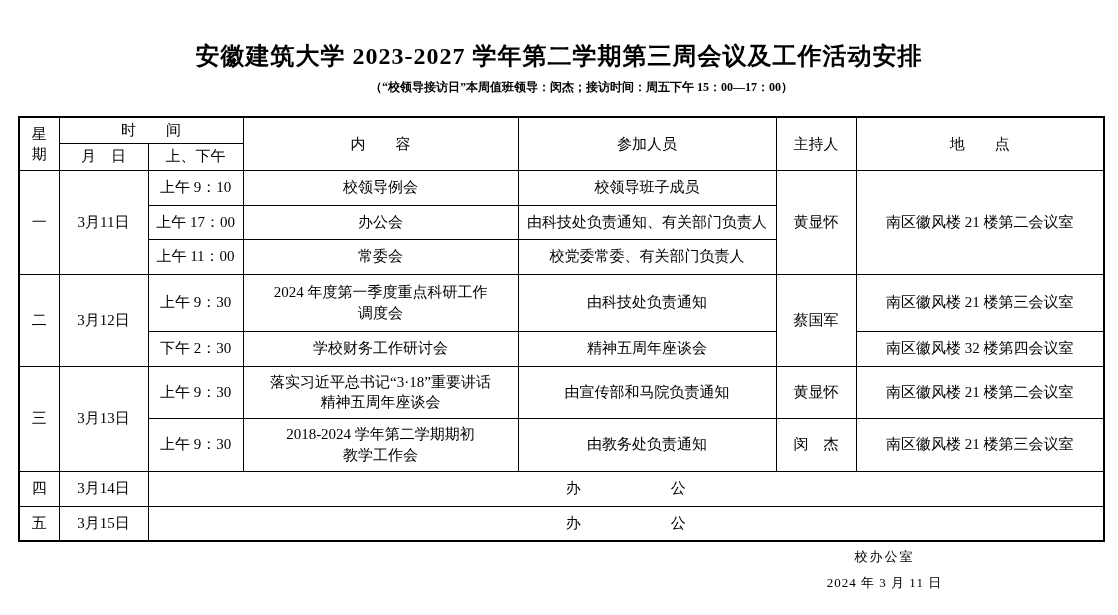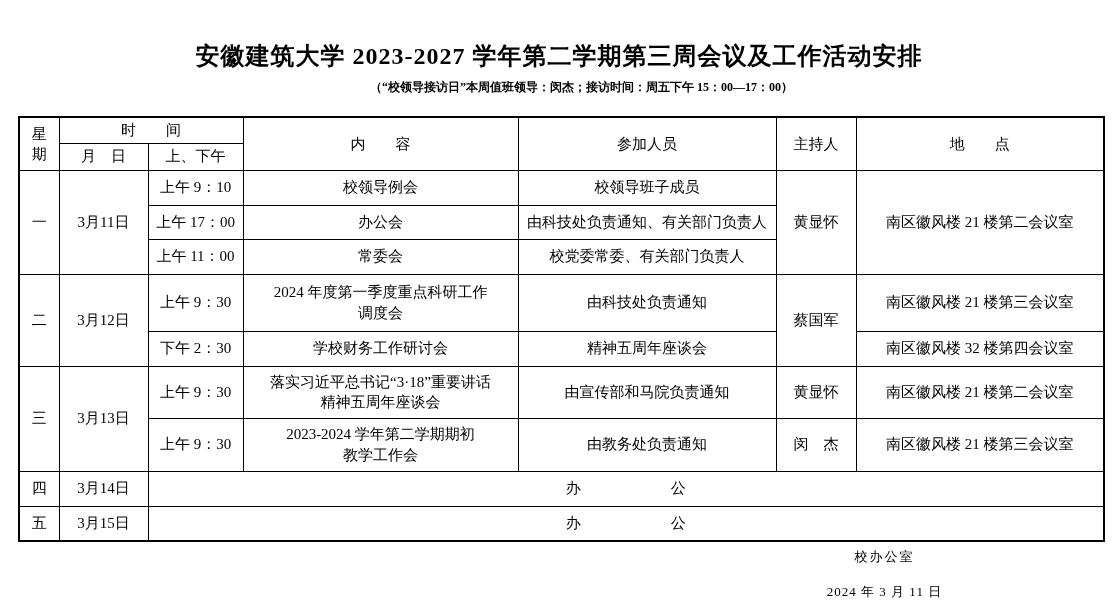--- a/index.html
+++ b/index.html
@@ -50,21 +50,21 @@
     overflow: hidden;
   }
   .footer-block {
     position: absolute;
     left: 772px; top: 548px;
     width: 225px;
     text-align: center;
     font-size: 13px;
   }
   .footer-dept { letter-spacing: 2px; }
-  .footer-date { margin-top: 17px; letter-spacing: 1px; font-family: Liberation Serif, serif; }
+  .footer-date { margin-top: 8px; letter-spacing: 1px; font-family: Liberation Serif, serif; }
 </style>
 </head>
 <body>
 
 <div class="doc-title">安徽建筑大学 2023-2027 学年第二学期第三周会议及工作活动安排</div>
 <div class="doc-subtitle">（“校领导接访日”本周值班领导：闵杰；接访时间：周五下午 15：00—17：00）</div>
 
 <table class="schedule">
   <colgroup>
     <col style="width:40px">
@@ -133,21 +133,21 @@
     <td rowspan="2">3月13日</td>
     <td>上午 9：30</td>
     <td>落实习近平总书记“3·18”重要讲话
 精神五周年座谈会</td>
     <td>由宣传部和马院负责通知</td>
     <td>黄显怀</td>
     <td>南区徽风楼 21 楼第二会议室</td>
   </tr>
   <tr style="height:53px">
     <td>上午 9：30</td>
-    <td>2023-2024 学年第二学期期初
+    <td>2018-2024 学年第二学期期初
 教学工作会</td>
     <td>由教务处负责通知</td>
     <td>闵　杰</td>
     <td>南区徽风楼 21 楼第三会议室</td>
   </tr>
 
   <tr style="height:35px">
     <td>四</td>
     <td>3月14日</td>
     <td colspan="5">办　　　　　　公</td>

